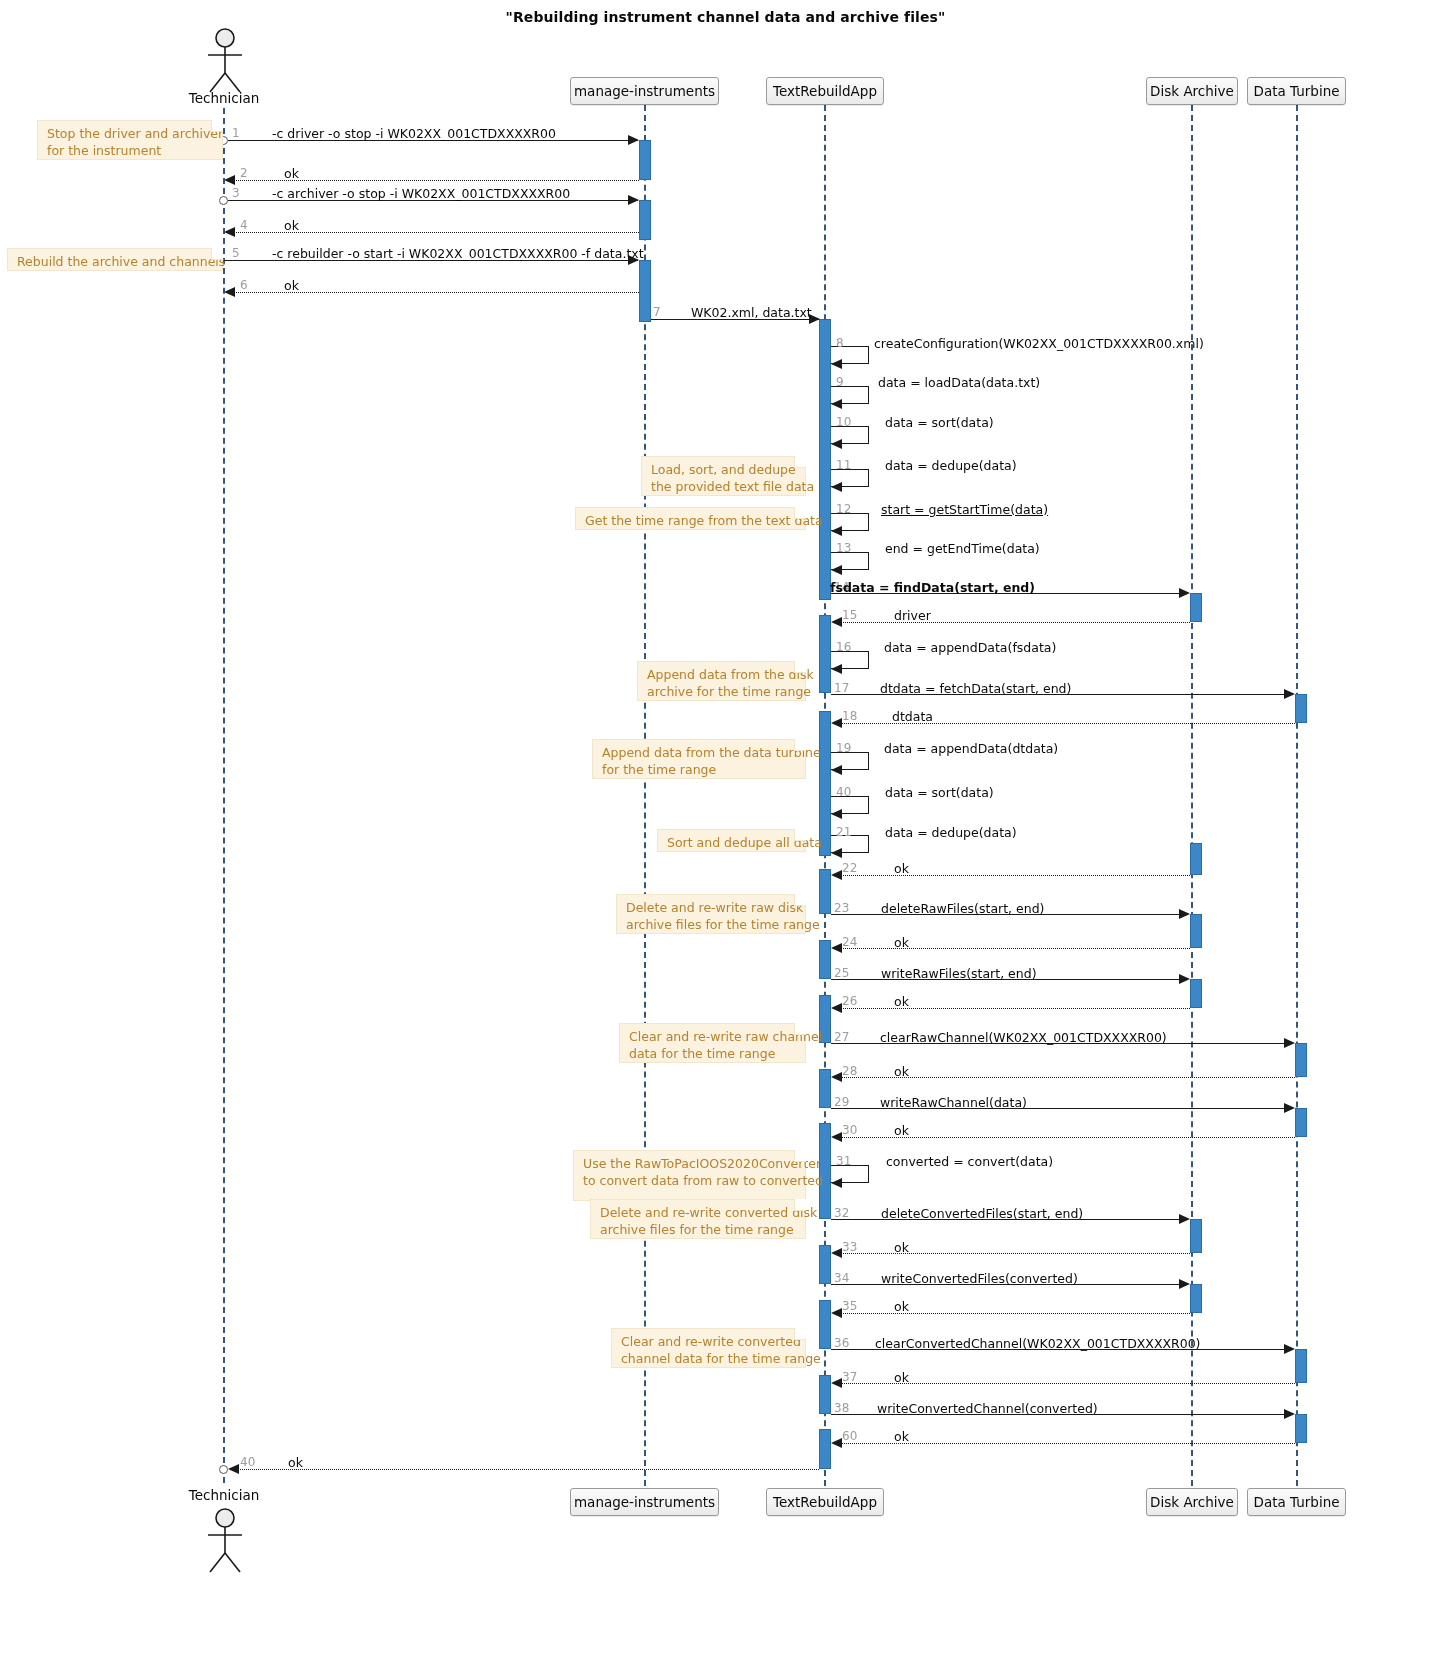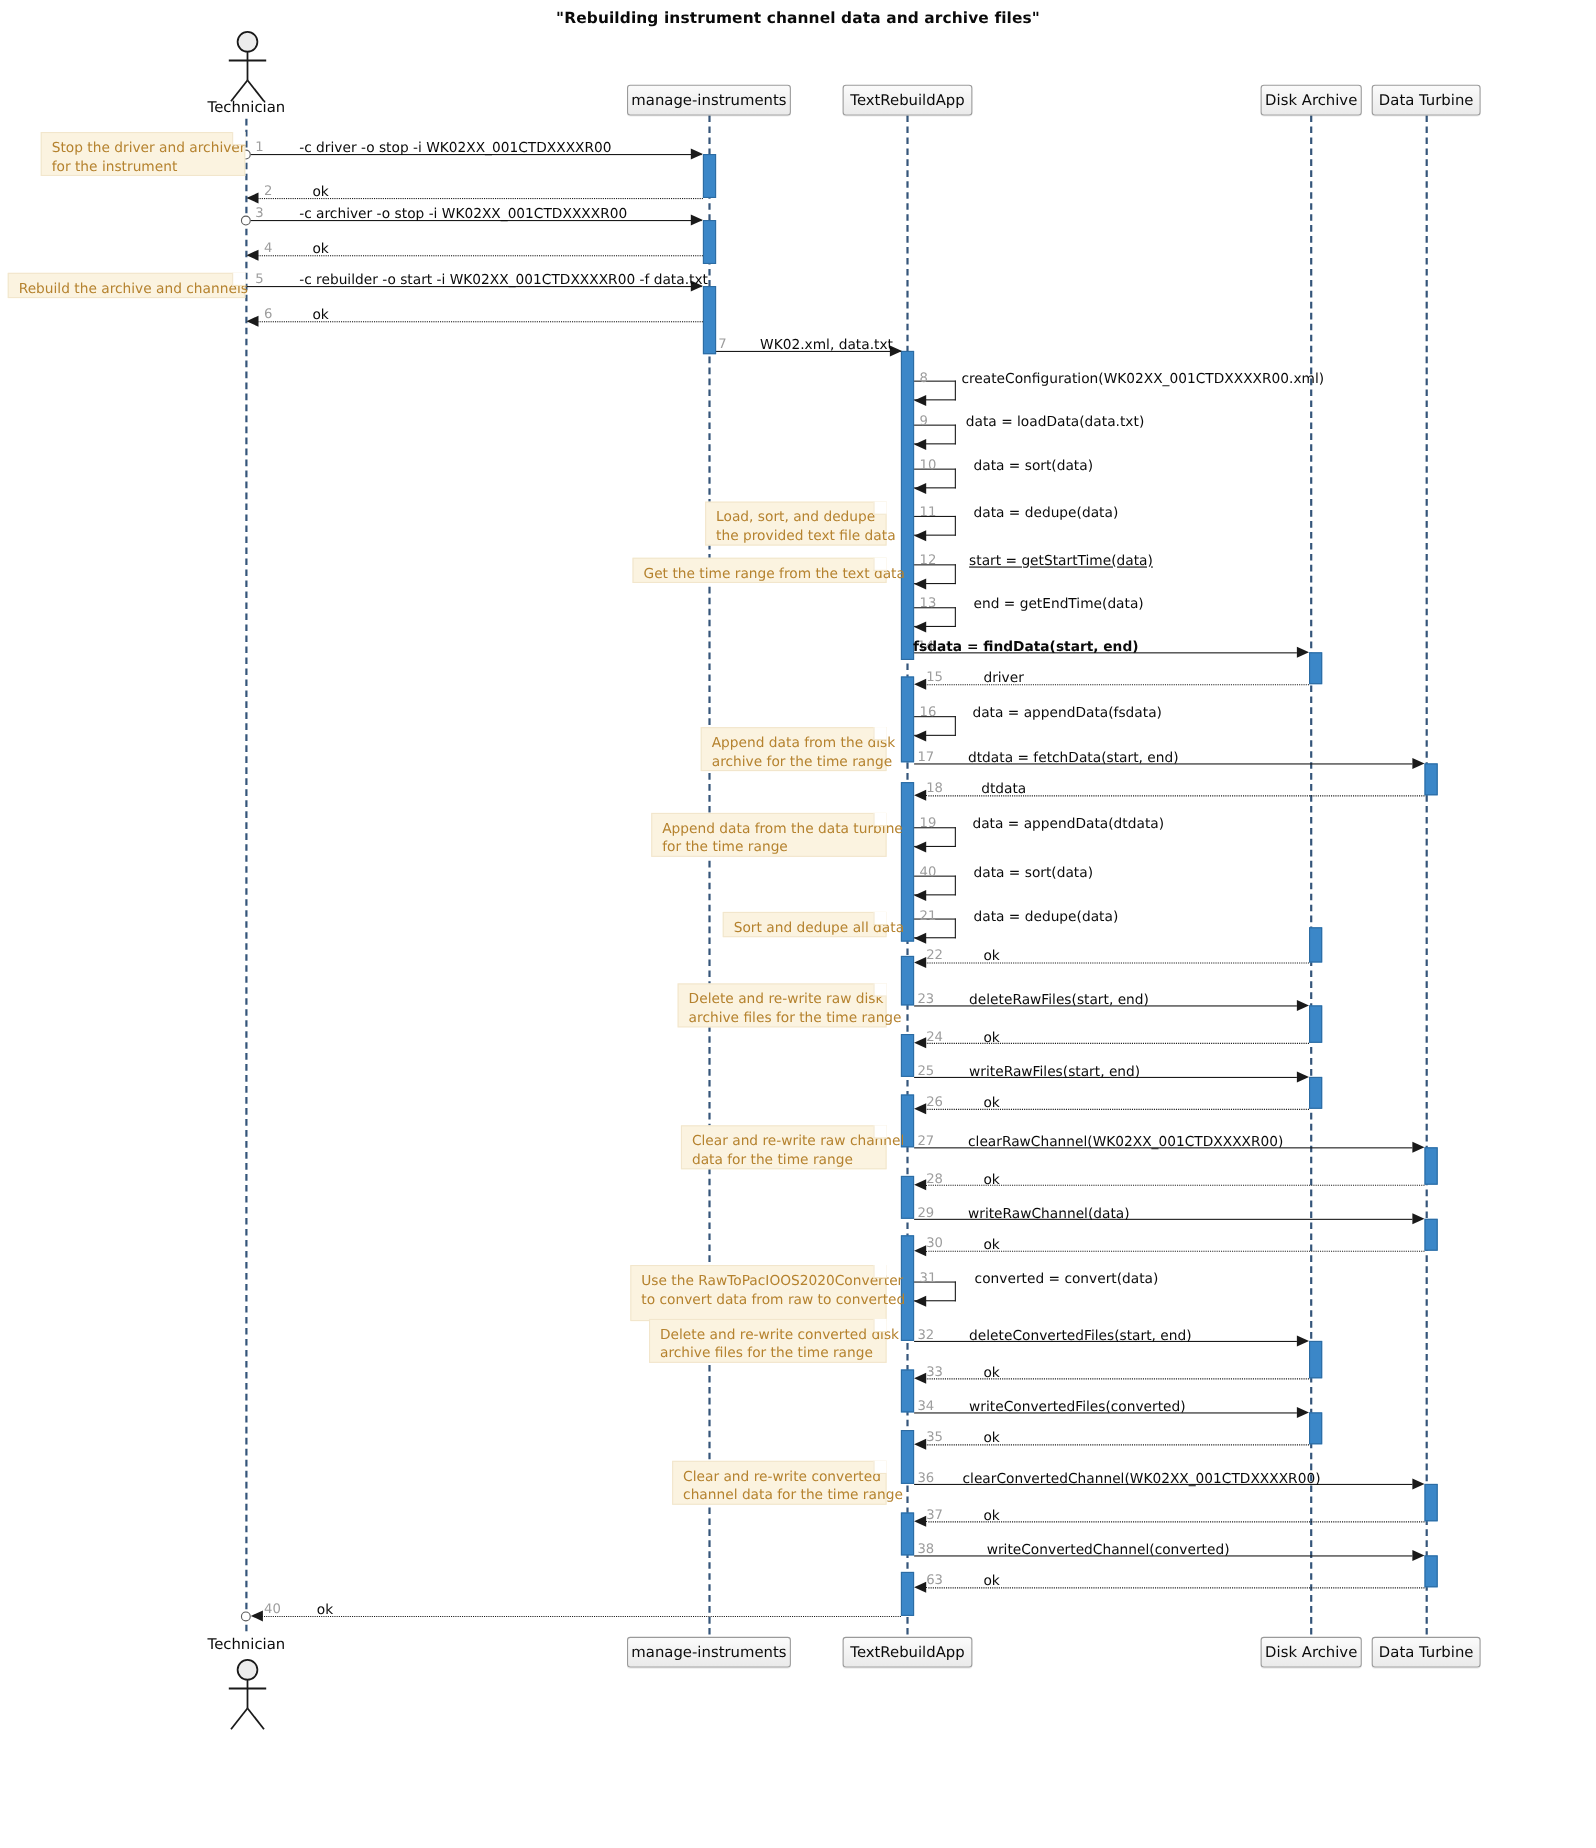--- a/index.html
+++ b/index.html
@@ -314,25 +314,25 @@
   <div class="msgtxt" style="left:875px;top:1336px;">clearConvertedChannel(WK02XX_001CTDXXXXR00)</div>
 
   <div class="msgline dotted" style="left:841px;top:1383px;width:454px;"></div>
   <div class="arrow left" style="left:831px;top:1378px;"></div>
   <div class="msgnum" style="left:842px;top:1370px;">37</div>
   <div class="msgtxt" style="left:894px;top:1370px;">ok</div>
 
   <div class="msgline" style="left:831px;top:1414px;width:453px;"></div>
   <div class="arrow right" style="left:1284px;top:1409px;"></div>
   <div class="msgnum" style="left:834px;top:1401px;">38</div>
-  <div class="msgtxt" style="left:877px;top:1401px;margin-left:20px;">writeConvertedChannel(converted)</div>
+  <div class="msgtxt" style="left:877px;top:1401px;">writeConvertedChannel(converted)</div>
 
   <div class="msgline dotted" style="left:841px;top:1443px;width:454px;"></div>
   <div class="arrow left" style="left:831px;top:1438px;"></div>
-  <div class="msgnum" style="left:842px;top:1429px;">63</div>
+  <div class="msgnum" style="left:842px;top:1429px;">60</div>
   <div class="msgtxt" style="left:894px;top:1429px;">ok</div>
 
   <div class="startcircle" style="left:219px;top:1465px;"></div>
   <div class="msgline dotted" style="left:234px;top:1469px;width:585px;"></div>
   <div class="arrow left" style="left:228px;top:1464px;"></div>
   <div class="msgnum" style="left:240px;top:1455px;">40</div>
   <div class="msgtxt" style="left:288px;top:1455px;">ok</div>
 
   <div class="note" style="left:37px;top:120px;width:186px;height:40px;">Stop the driver and archiver
 for the instrument<span class="fold"></span></div>

